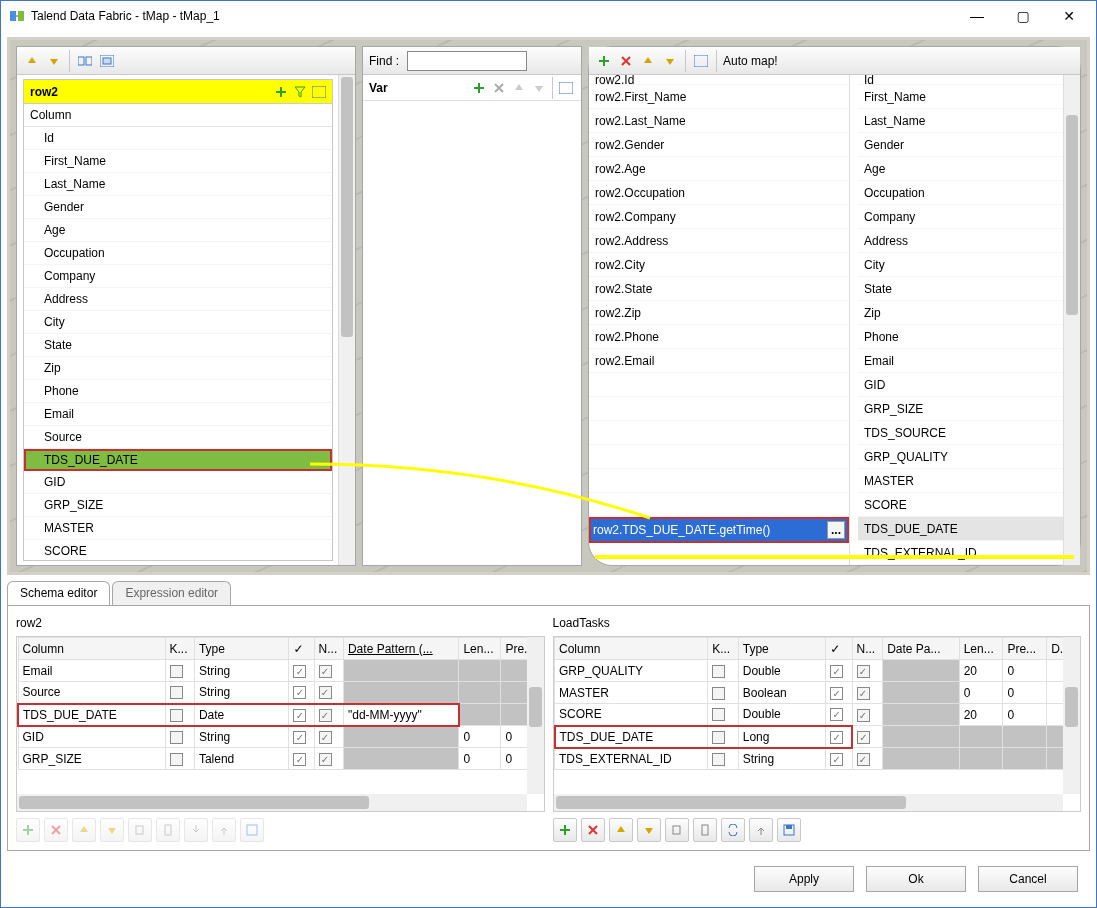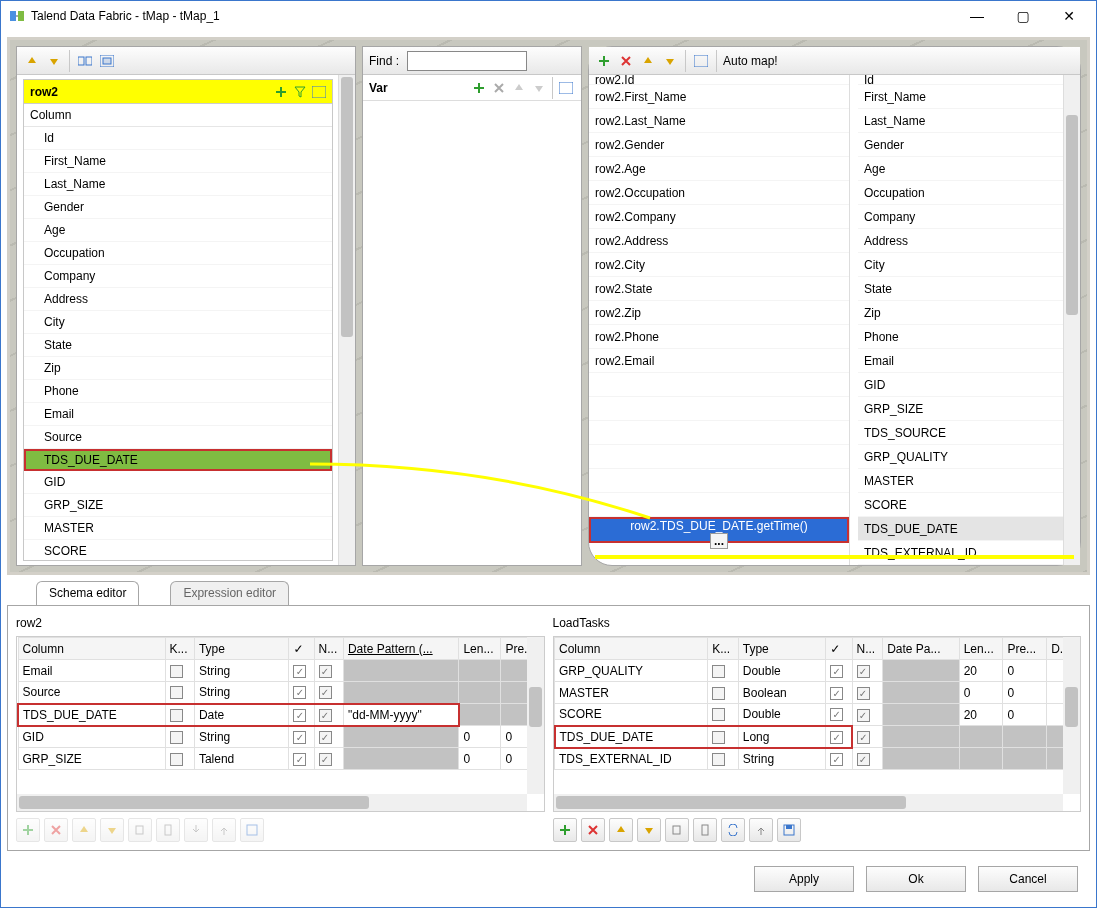--- a/index.html
+++ b/index.html
@@ -27,30 +27,30 @@
   .row2head{background:#ffff00;height:24px;display:flex;align-items:center;padding-left:6px;font-weight:bold;border-bottom:1px solid #ccc;justify-content:space-between;padding-right:4px;}
   .row2head .icons{display:flex;gap:1px;align-items:center;}
   .colhead{padding:4px 6px;border-bottom:1px solid #e6e6e6;background:#fff;}
   .colrow{padding:4px 6px 4px 20px;border-bottom:1px solid #f4f4f4;background:#fff;}
   .colrow.sel{background:#7fbc42;border:2px solid #c73030;padding:2px 4px 2px 18px;}
   .varhead{height:26px;background:#fff;display:flex;align-items:center;padding:0 6px;border-bottom:1px solid #ddd;font-weight:bold;justify-content:space-between;}
   .rbody{flex:1;overflow:hidden;position:relative;display:flex;}
   .rbody .expr-col{width:260px;overflow:hidden;}
   .rbody .out-col{flex:1;border-left:1px solid #ddd;overflow:hidden;position:relative;}
   .rrow{height:24px;display:flex;align-items:center;padding:0 6px;border-bottom:1px solid #f4f4f4;white-space:nowrap;}
-  .rrow.exprsel{background:#2b6cd5;color:#fff;border:2px solid #c73030;padding:0 2px;height:26px;justify-content:space-between;flex-direction:column;}
+  .rrow.exprsel{background:#2b6cd5;color:#fff;border:2px solid #c73030;padding:0 2px;height:26px;justify-content:space-between;}
   .rrow.exprsel .ell{width:18px;height:18px;background:#f5f5f5;color:#000;display:flex;align-items:center;justify-content:center;border:1px solid #999;font-weight:bold;}
   .rrow.outsel{background:#e4e4e4;}
   .rpanel-scroll{position:absolute;right:0;top:0;bottom:0;width:17px;background:#f0f0f0;border-left:1px solid #ddd;}
   .rpanel-scroll .thumb{position:absolute;left:2px;right:2px;top:40px;height:200px;background:#c2c2c2;border-radius:3px;}
   .yellowbar{position:absolute;left:6px;right:6px;bottom:6px;height:4px;background:#ffff00;}
   .connector{position:absolute;pointer-events:none;}
   .lower{flex:1;border:0;display:flex;flex-direction:column;min-height:0;}
   .tabs{display:flex;height:24px;}
-  .tab{padding:4px 12px;border:1px solid #a6a6a6;border-bottom:none;border-radius:6px 6px 0 0;background:#fff;margin-right:2px;font-size:12px;margin-left:29px;}
+  .tab{padding:4px 12px;border:1px solid #a6a6a6;border-bottom:none;border-radius:6px 6px 0 0;background:#fff;margin-right:2px;font-size:12px;}
   .tab.inactive{background:#f0f0f0;color:#666;}
   .schema-body{flex:1;border:1px solid #a6a6a6;padding:8px;display:flex;gap:8px;}
   .schema-half{flex:1;display:flex;flex-direction:column;min-width:0;}
   .schema-title{padding:2px 0 6px 0;}
   .tbl{flex:1;border:1px solid #ccc;overflow:hidden;position:relative;}
   .tbl table{border-collapse:collapse;width:100%;table-layout:fixed;}
   .tbl th,.tbl td{border:1px solid #e0e0e0;padding:3px 4px;font-size:12px;text-align:left;white-space:nowrap;overflow:hidden;height:22px;}
   .tbl th{background:#f5f5f5;font-weight:normal;position:relative;}
   .cb{width:13px;height:13px;border:1px solid #888;display:inline-block;vertical-align:middle;}
   .cb.chk::after{content:"✓";font-size:10px;line-height:11px;display:block;text-align:center;color:#777;}

